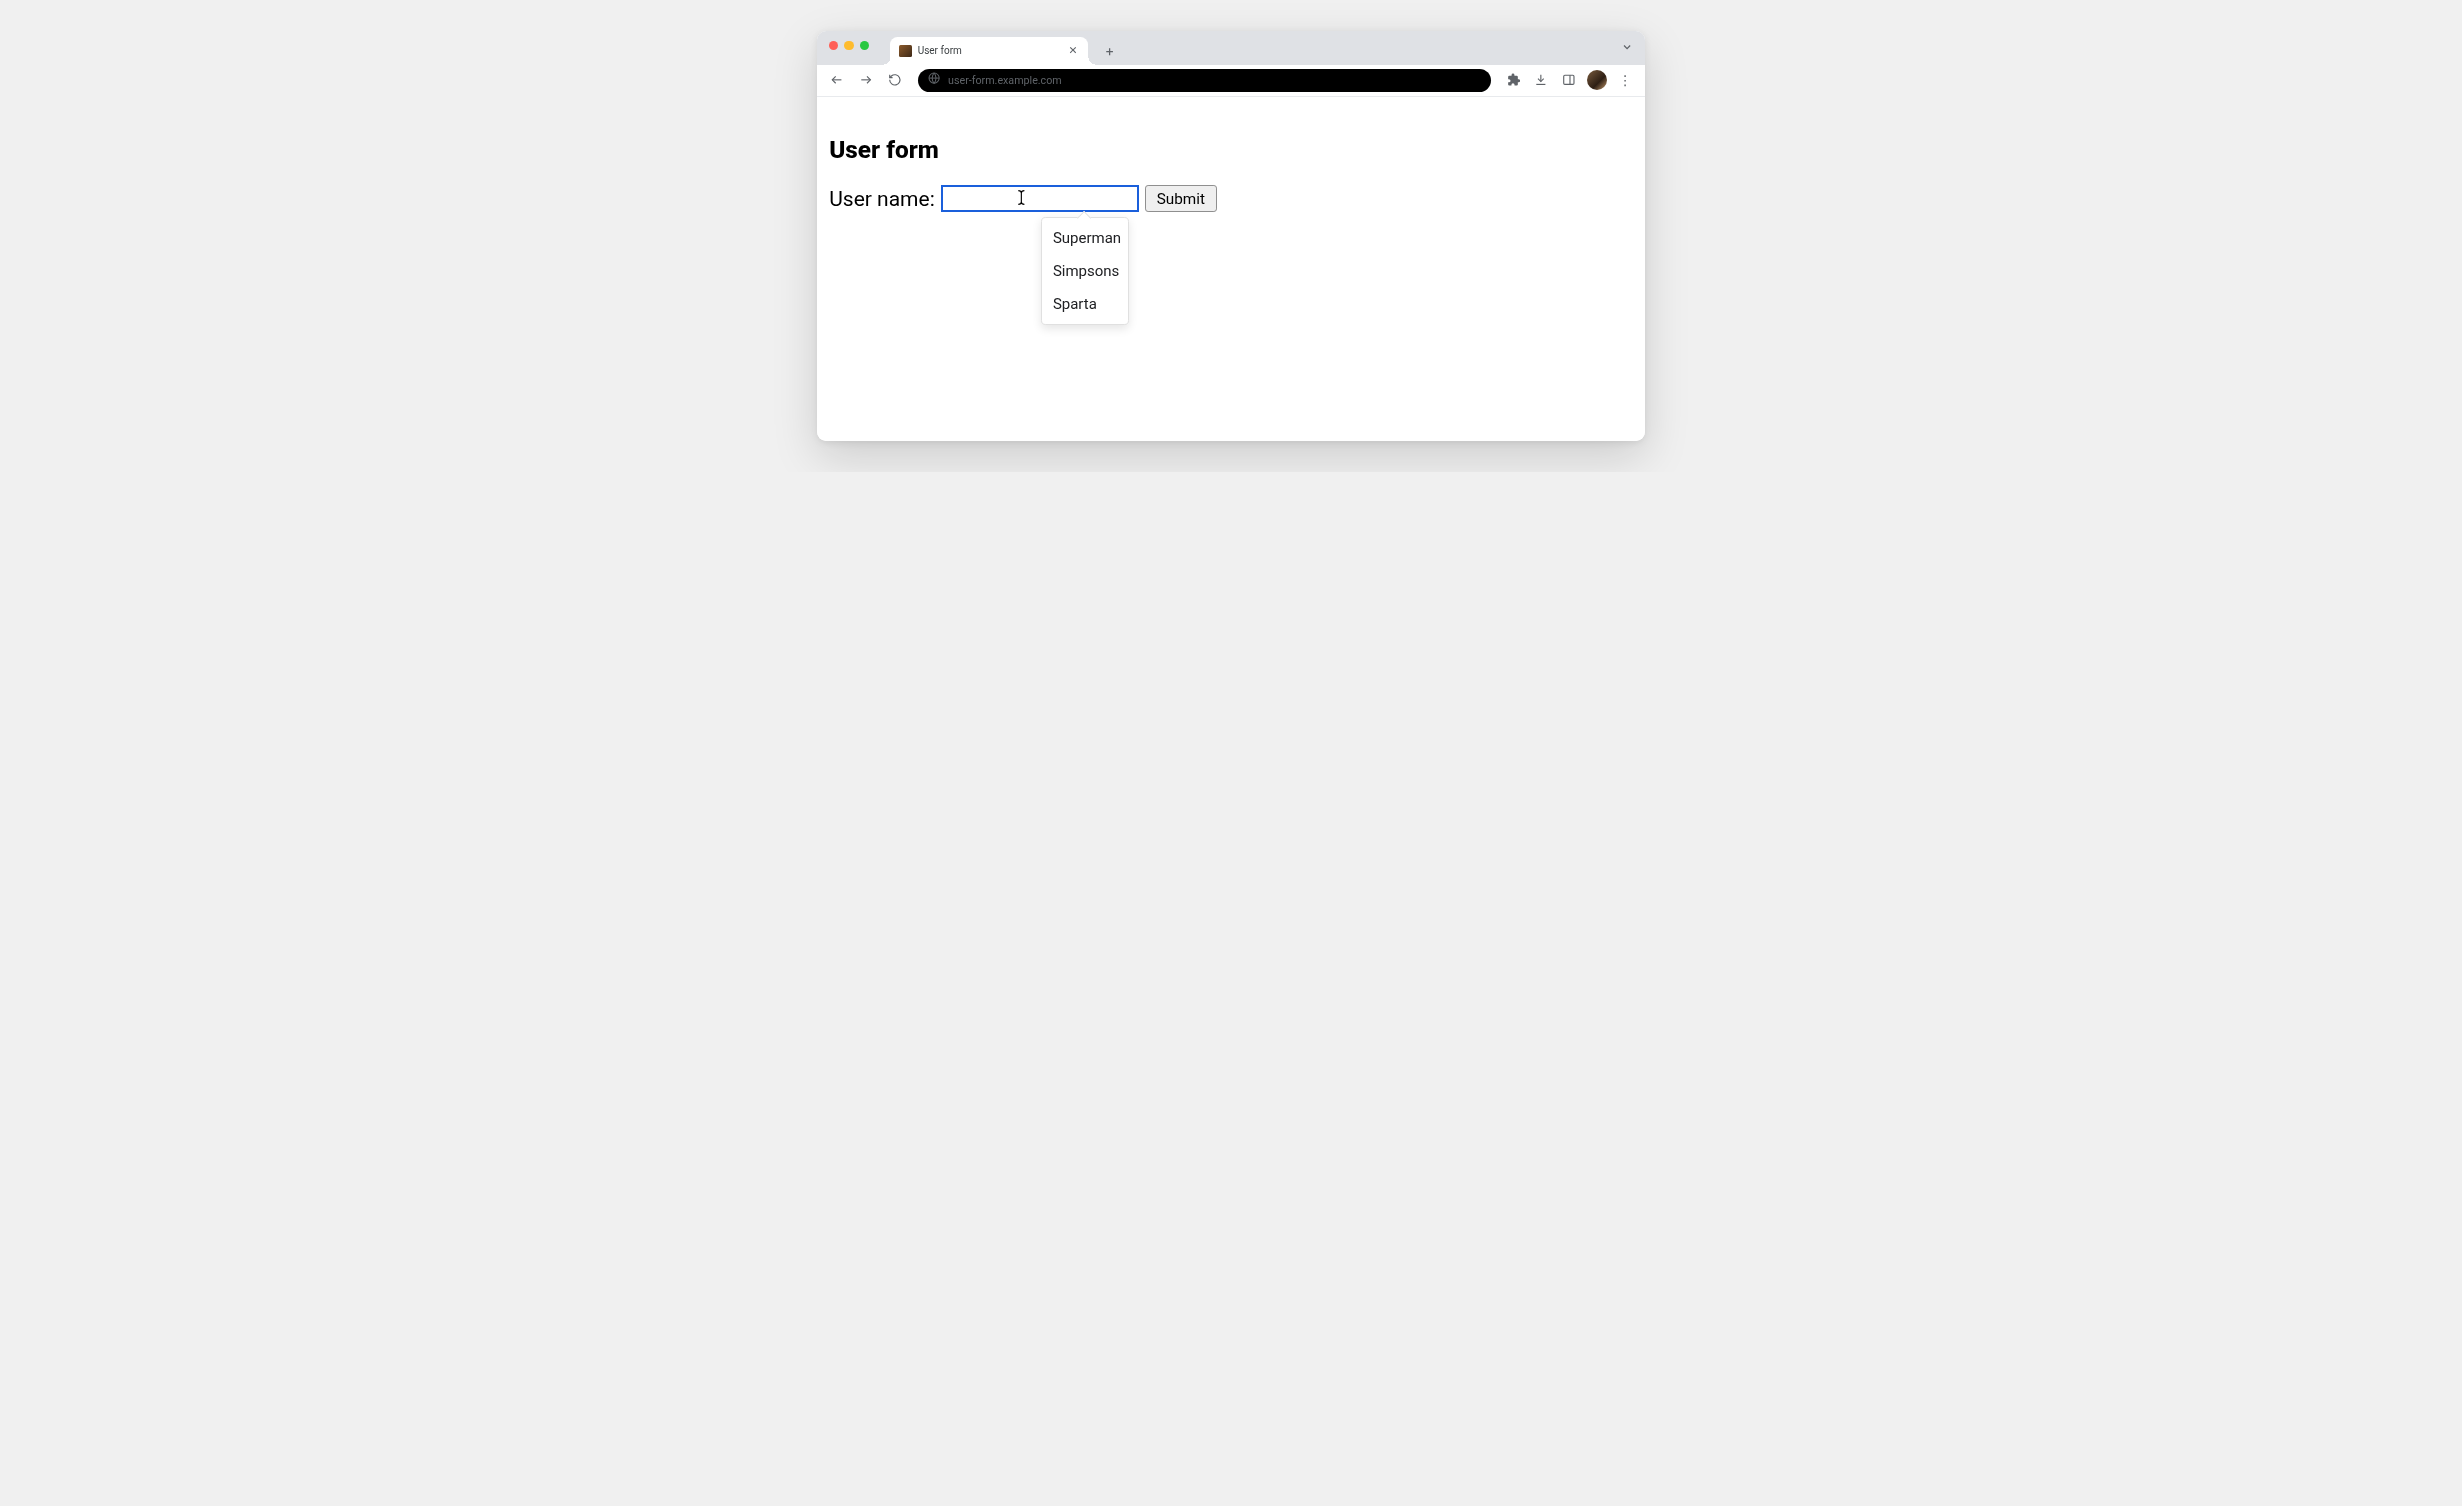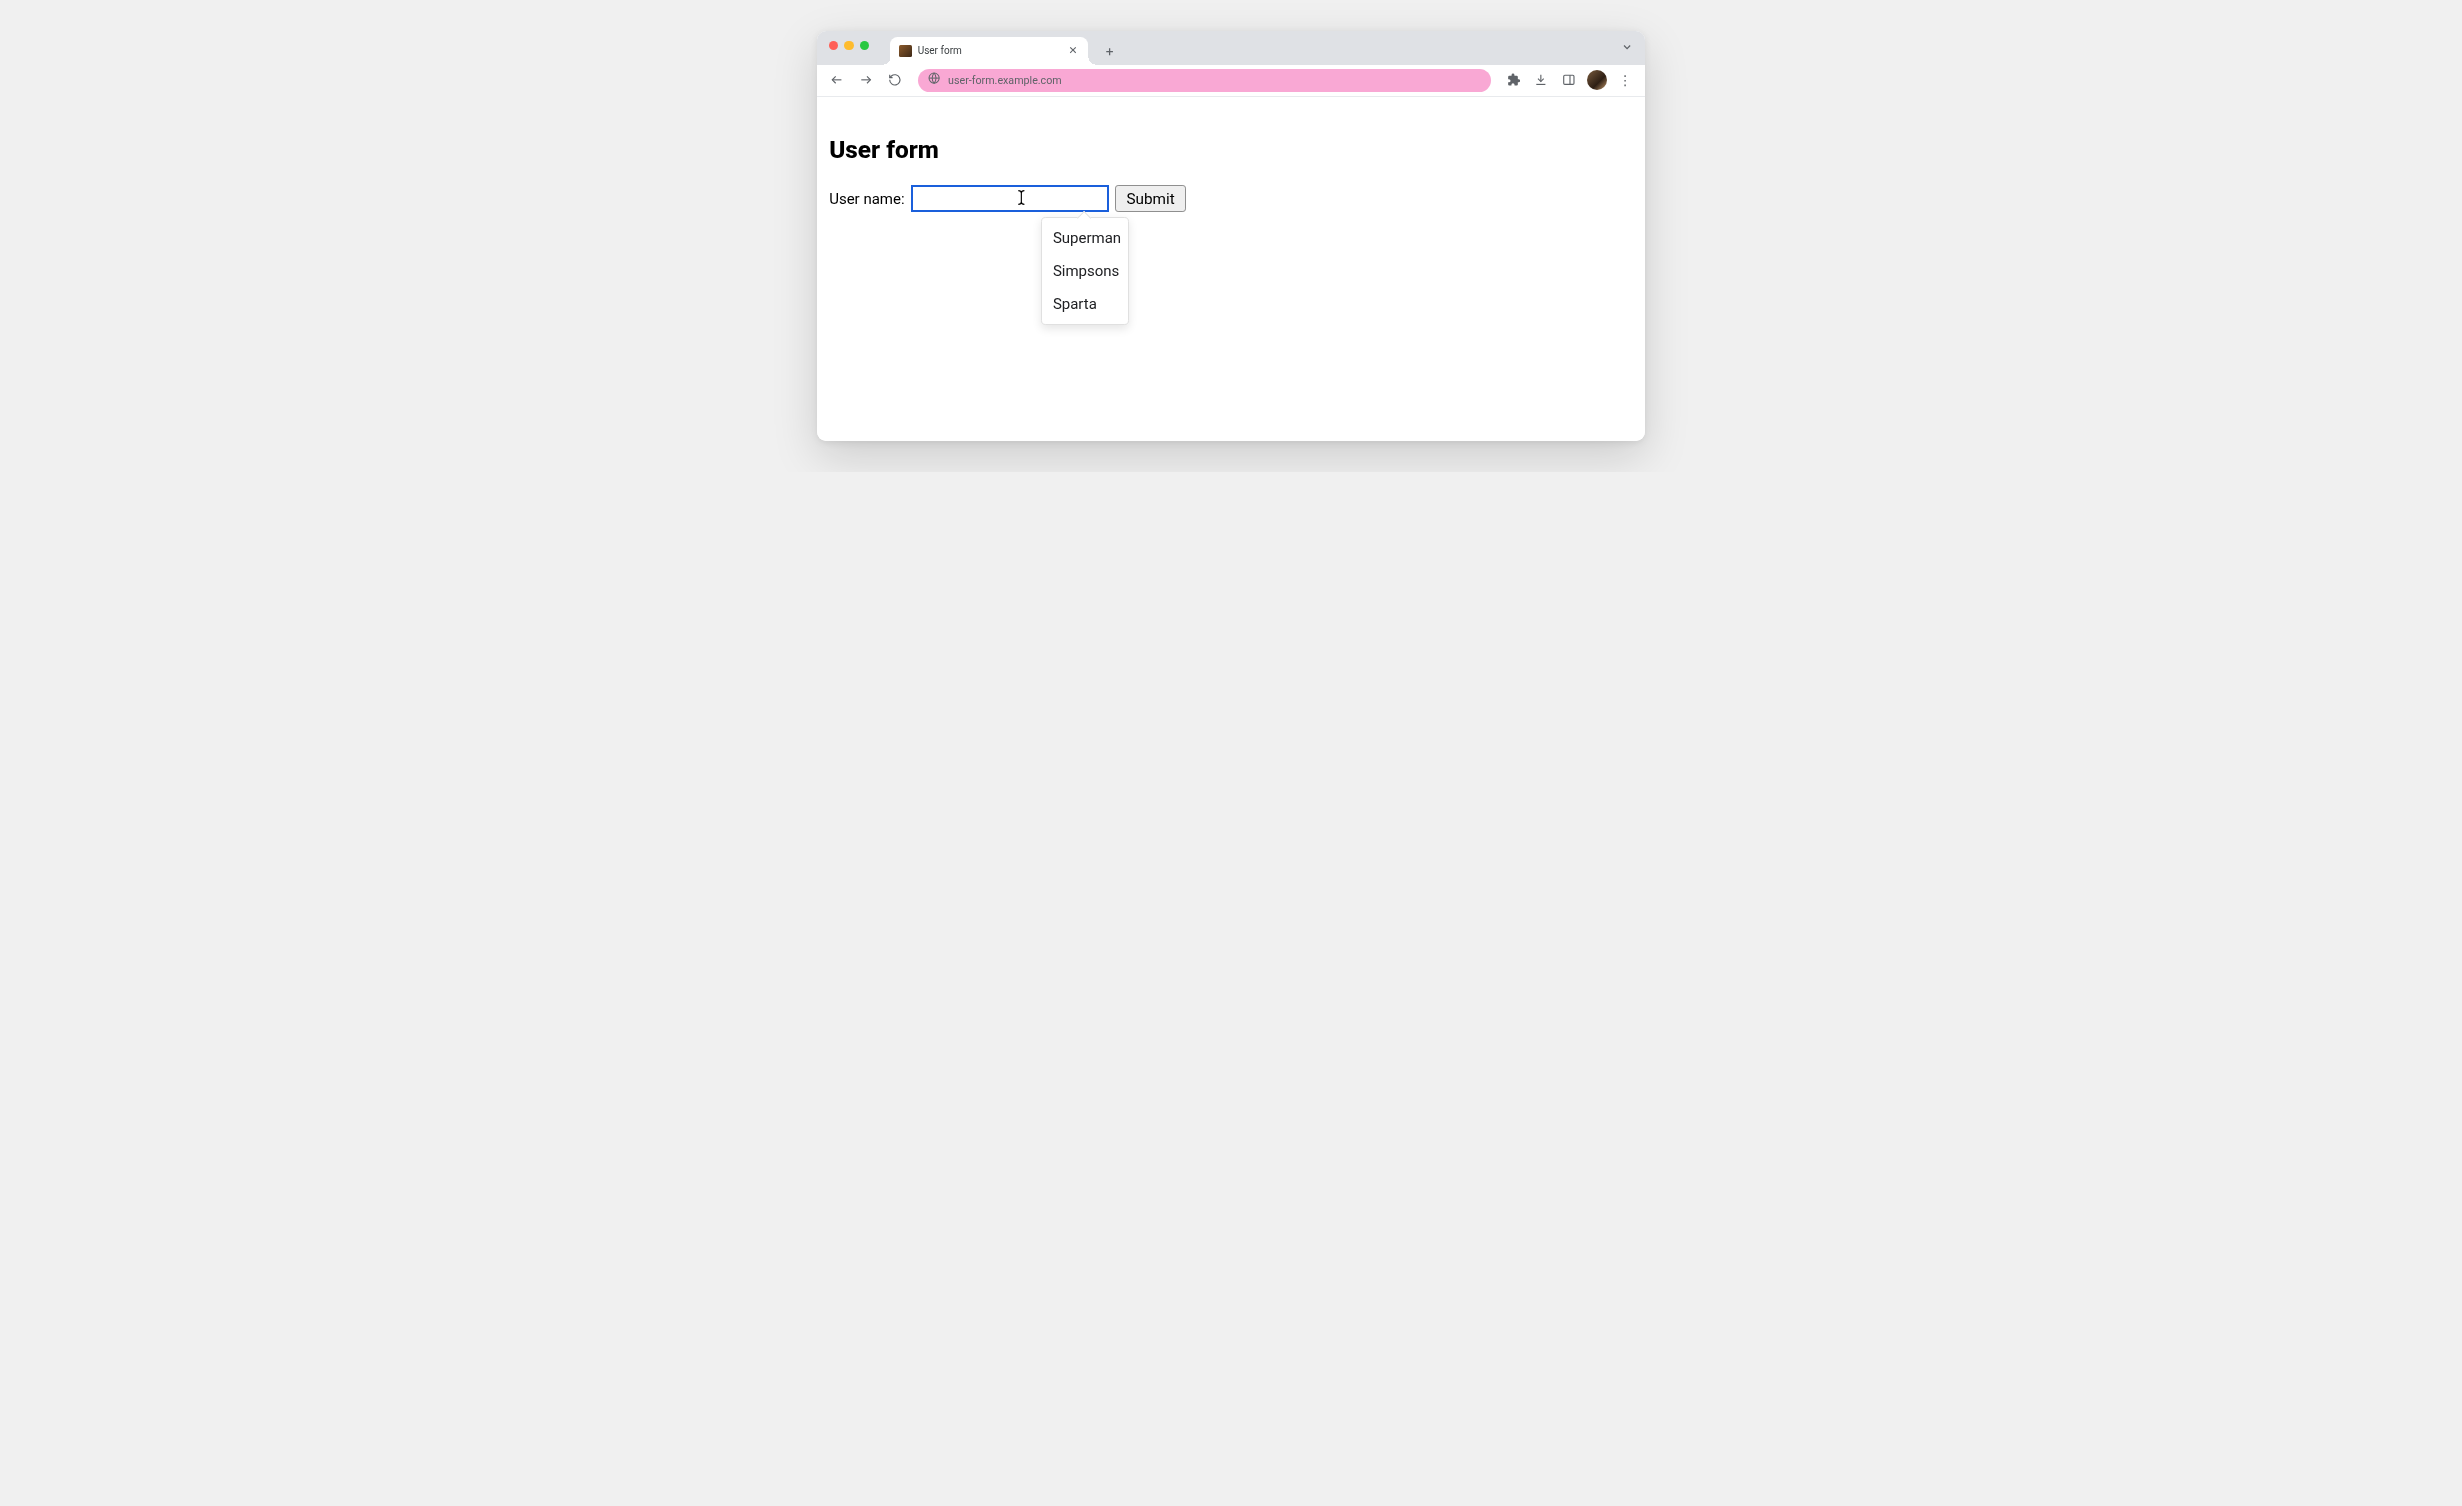--- a/index.html
+++ b/index.html
@@ -162,21 +162,21 @@
     }
 
     .nav-btn svg {
       width: 13.7px;
       height: 13.7px;
     }
 
     .address-bar {
       flex: 1;
       height: 23px;
-      background: #f9a8d4;
+      background: #000000;
       border-radius: 11.4px;
       display: flex;
       align-items: center;
       padding: 0 10.7px;
       gap: 7.6px;
       margin: 0 6.1px;
     }
 
     .globe-icon {
       color: #5f6368;
@@ -231,21 +231,21 @@
 
     .form-row {
       display: flex;
       align-items: center;
       gap: 6.1px;
       font-size: 17px;
       position: relative;
     }
 
     .form-label {
-      font-size: 15px;
+      font-size: 21px;
       color: #000;
     }
 
     .username-input {
       width: 198px;
       height: 27.5px;
       border: 2.3px solid #1a5fdb;
       outline: none;
       font-size: 13.7px;
       padding: 0 4.6px;

